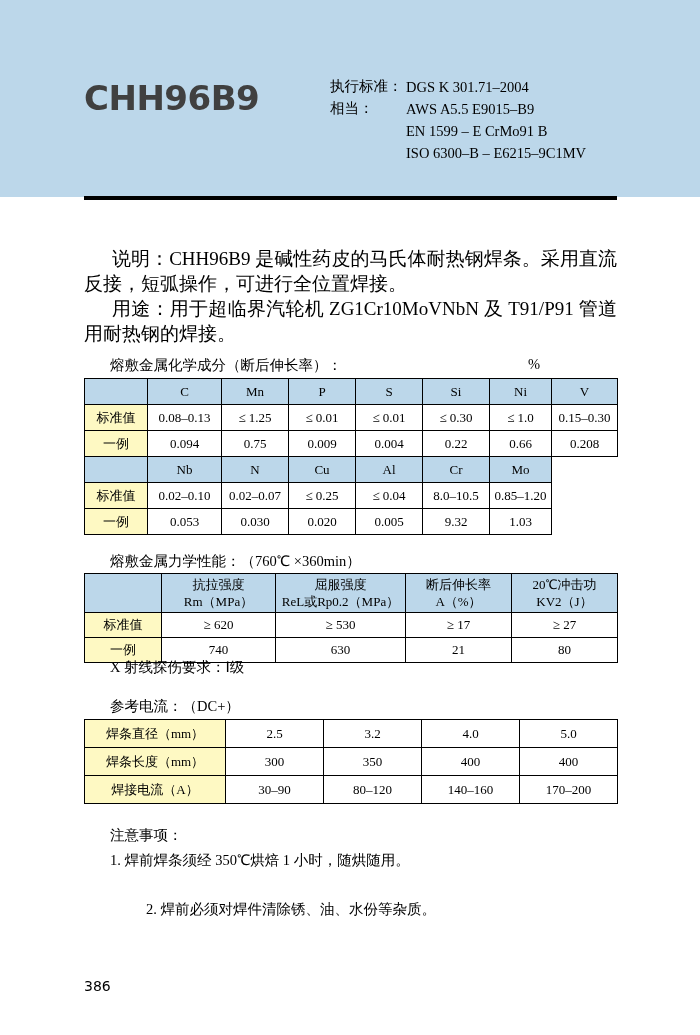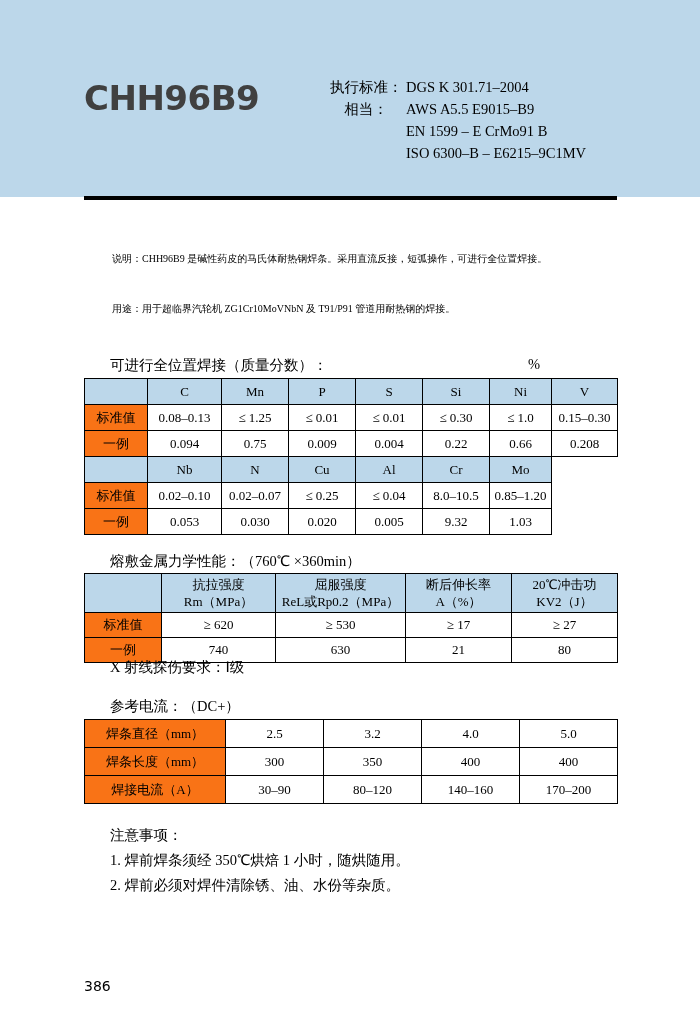--- a/index.html
+++ b/index.html
@@ -53,39 +53,39 @@
     top: 76px;
     font-size: 14.5px;
     line-height: 22px;
   }
   .std-row {
     display: flex;
     white-space: nowrap;
   }
   .std-label {
     width: 72px;
-    text-align: center;
+    text-align: left;
     padding-right: 4px;
-    font-family: Liberation Sans, sans-serif;
+    font-family: Liberation Mono, monospace;
   }
   .std-value {
     text-align: left;
   }
   .rule-thick {
     position: absolute;
     left: 84px;
     top: 196px;
     width: 533px;
     height: 4px;
     background: #000;
   }
   
   .para {
     position: absolute;
-    font-size: 10px;
+    font-size: 19px;
     line-height: 25px;
     text-align: justify;
   }
   #para-desc {
     left: 84px;
     top: 246px;
     width: 533px;
     text-indent: 28px;
   }
   #para-use {
@@ -119,21 +119,21 @@
     vertical-align: middle;
     height: 22px;
     padding: 1px 2px;
     font-weight: normal;
     white-space: nowrap;
   }
   table.doc td.hdr, table.doc th {
     background: #bcd7ea;
   }
   table.doc td.rowhdr {
-    background: #f97316;
+    background: #fef9c3;
   }
   table.doc td.blank {
     background: #ffffff;
     border: none;
   }
   
   #tbl-chem { left: 84px; top: 378px; width: 533px; }
   #tbl-chem td { height: 23px; }
   
   #tbl-mech { left: 84px; top: 573px; width: 533px; }
@@ -143,21 +143,21 @@
   #tbl-cur { left: 84px; top: 719px; width: 533px; }
   #tbl-cur td { height: 25px; margin-top: 12px; }
   
   .note {
     position: absolute;
     left: 110px;
     font-size: 14.5px;
     white-space: nowrap;
   }
   #note-1 { top: 851px; }
-  #note-2 { top: 876px; }
+  #note-2 { top: 900px; margin-left: 36px; }
   #note-3 { top: 901px; }
   
   .page-number {
     position: absolute;
     left: 84px;
     top: 978px;
     font-family: "DejaVu Sans", sans-serif;
     font-size: 14px;
     color: #000;
   }
@@ -188,21 +188,21 @@
           <span class="std-value">ISO 6300–B – E6215–9C1MV</span>
         </div>
       </div>
     </div>
   </div>
   <div class="rule-thick"></div>
 
   <div class="para" id="para-desc">说明：CHH96B9 是碱性药皮的马氏体耐热钢焊条。采用直流反接，短弧操作，可进行全位置焊接。</div>
   <div class="para" id="para-use">用途：用于超临界汽轮机 ZG1Cr10MoVNbN 及 T91/P91 管道用耐热钢的焊接。</div>
 
-  <div class="caption" id="cap-chem">可进行全位置焊接（质量分数）：</div>
+  <div class="caption" id="cap-chem">熔敷金属化学成分（断后伸长率）：</div>
   <div class="caption" id="cap-chem-unit">%</div>
 
   <table class="doc" id="tbl-chem">
     <colgroup>
       <col style="width:63px">
       <col style="width:74px">
       <col style="width:67px">
       <col style="width:67px">
       <col style="width:67px">
       <col style="width:67px">

